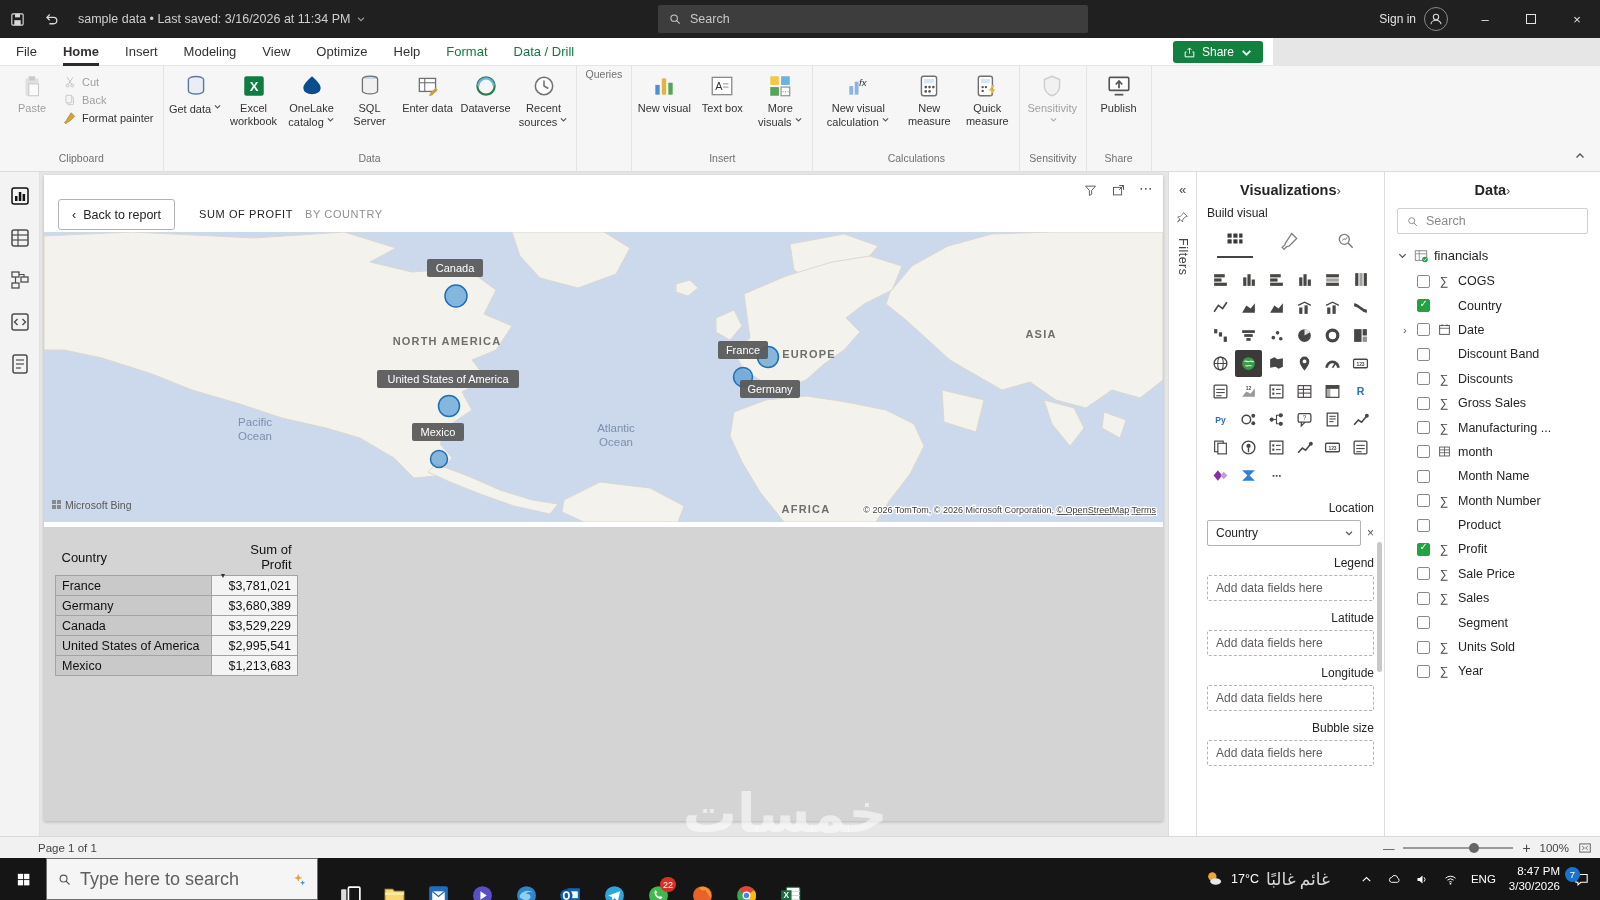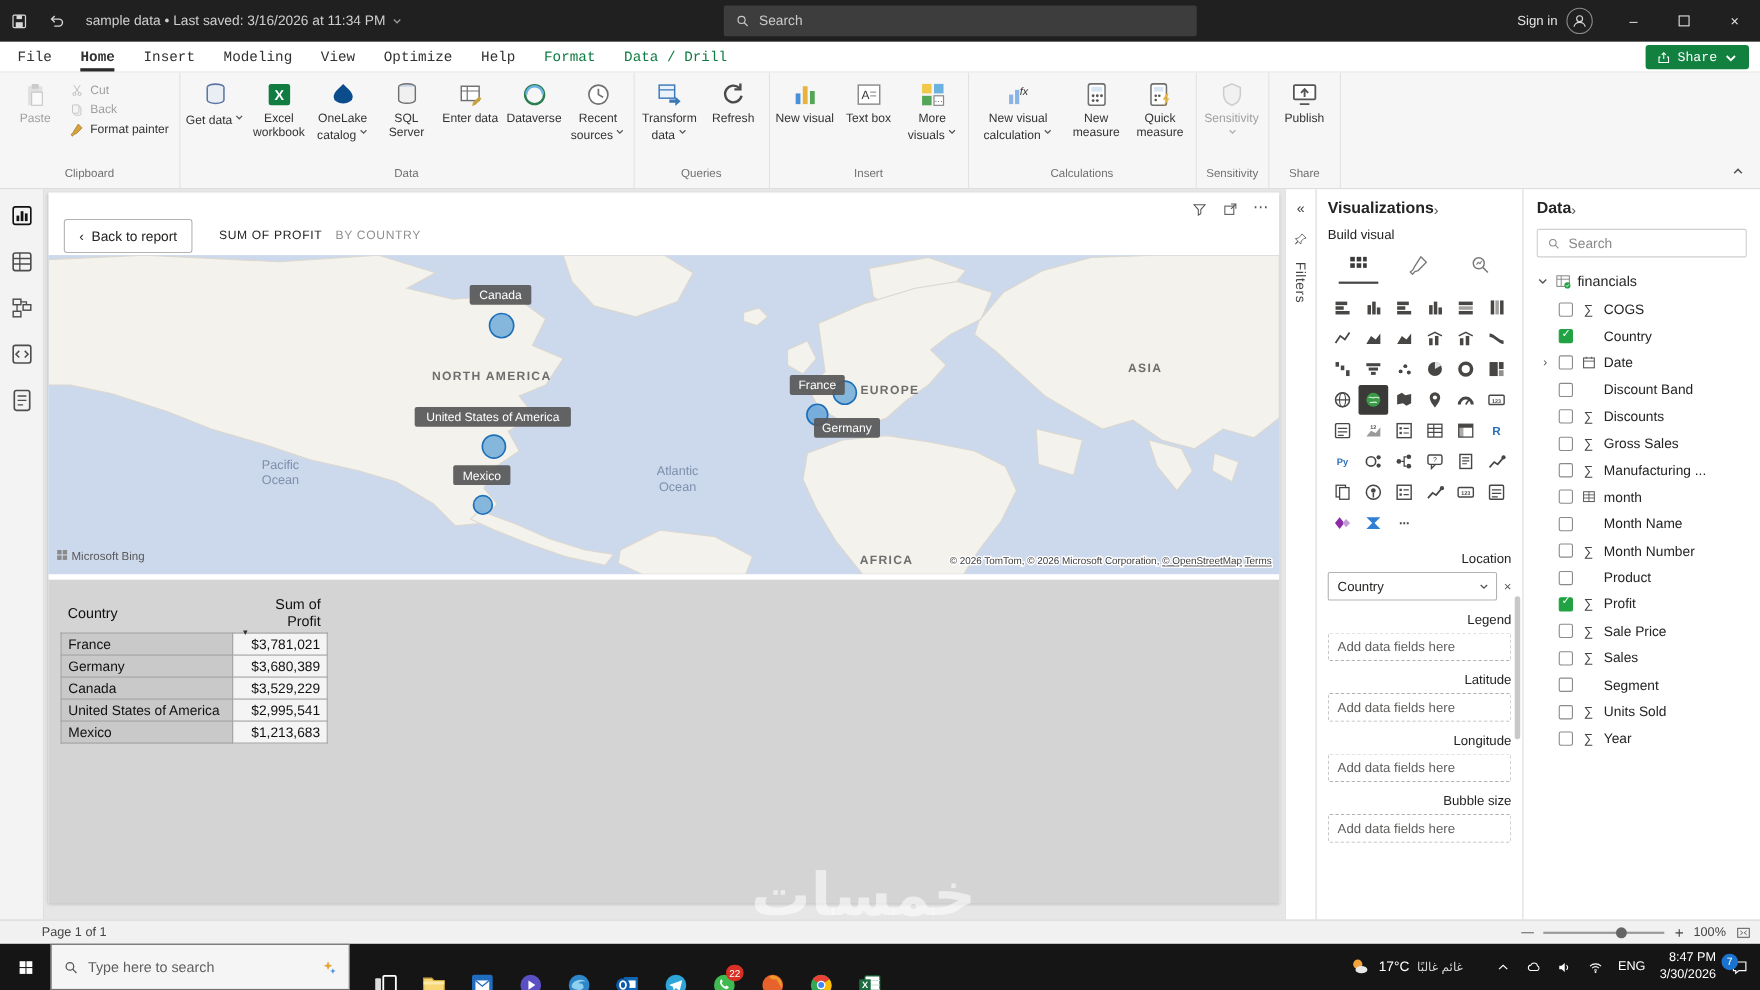--- a/index.html
+++ b/index.html
@@ -16,21 +16,21 @@
   #tb-search { position:absolute; left:658px; top:5px; width:430px; height:28px; background:#3d3d3d; border-radius:2px; display:flex; align-items:center; padding:0 10px; gap:8px; color:#c9c9c9; font-size:12.5px; }
   #tb-search svg { width:14px; height:14px; }
   #tb-right { position:absolute; right:0; top:0; height:38px; display:flex; align-items:center; }
   #sign-in { color:#e3e3e3; font-size:12px; margin-right:8px; }
   #avatar { width:24px; height:24px; border-radius:50%; border:1px solid #8a8a8a; display:flex; align-items:center; justify-content:center; margin-right:14px; }
   #avatar svg { width:16px; height:16px; }
   .win-btn { width:46px; height:38px; display:flex; align-items:center; justify-content:center; color:#e3e3e3; font-size:13px; }
   .win-btn .maxbox { width:10px; height:10px; border:1px solid #e3e3e3; display:block; }
 
   
-  #menubar { position:absolute; left:0; top:38px; width:1600px; height:28px; background:#ffffff; border-bottom:1px solid #e6e6e6; display:flex; align-items:flex-end; padding-left:16px; gap:26px;font-family:Liberation Mono, monospace; }
+  #menubar { position:absolute; left:0; top:38px; width:1273px; height:28px; background:#ffffff; border-bottom:1px solid #e6e6e6; display:flex; align-items:center; padding-left:16px; gap:26px; }
   .menu-tab { font-size:13px; color:#323130; position:relative; height:28px; display:flex; align-items:center; cursor:default; }
   .menu-tab.active { font-weight:bold; }
   .menu-tab.active::after { content:""; position:absolute; left:0; right:0; bottom:0; height:3px; background:#2b2b2b; }
   .menu-tab.ctx { color:#0e7a41; }
   #share-btn { position:absolute; right:10px; top:3px; height:22px; background:#12813f; color:#fff; font-size:12px; border-radius:3px; display:flex; align-items:center; gap:6px; padding:0 10px; }
   #share-btn svg { width:13px; height:13px; }
 
   
   #ribbon { position:absolute; left:0; top:66px; width:1600px; height:106px; background:#f6f6f6; border-bottom:1px solid #dcdcdc; display:flex; }
   .rb-group { display:flex; flex-direction:column; border-right:1px solid #e3e3e3; padding:0 3px; }
@@ -75,21 +75,21 @@
   #profit-table td.num { background:#f4f4f4; width:86px; text-align:right; }
   .sort-arrow { position:absolute; left:8px; bottom:-4px; font-size:7px; color:#333; }
 
   
   #filters-strip { position:absolute; left:1168px; top:172px; width:28px; height:664px; background:#ffffff; border-left:1px solid #ddd; display:flex; flex-direction:column; align-items:center; padding-top:10px; gap:14px; }
   #filters-strip .glyph { color:#444; font-size:13px; }
   #filters-label { writing-mode:vertical-rl; font-size:12.5px; color:#444; letter-spacing:.5px; }
 
   
   #viz-panel { position:absolute; left:1196px; top:172px; width:188px; height:664px; background:#fff; border-left:1px solid #ddd; padding:10px 10px 0; }
-  .panel-head { display:flex; justify-content:flex-start; align-items:center; }
+  .panel-head { display:flex; justify-content:center; align-items:center; }
   .panel-title { font-size:14.5px; font-weight:bold; color:#252423; }
   .panel-head .glyph { color:#555; font-size:13px; }
   #viz-subtitle { font-size:12px; color:#252423; margin-top:8px; }
   #viz-tabs { display:flex; justify-content:space-around; margin-top:8px; }
   .viz-tab { padding:3px 8px 5px; border-bottom:2px solid transparent; color:#7a7a7a; }
   .viz-tab.active { border-bottom-color:#444; color:#252423; }
   .viz-tab svg { width:20px; height:20px; }
   #viz-grid { display:grid; grid-template-columns:repeat(6,27px); gap:1px; margin-top:8px; }
   .viz-cell { width:27px; height:27px; display:flex; align-items:center; justify-content:center; border-radius:2px; }
   .viz-cell svg { width:17px; height:17px; }
@@ -123,34 +123,34 @@
   #page-label { margin-left:10px; }
   #zoom-cluster { position:absolute; right:8px; display:flex; align-items:center; gap:9px; }
   #zoom-track { width:110px; height:2px; background:#9a9a9a; position:relative; }
   #zoom-thumb { position:absolute; left:60%; top:-4px; width:10px; height:10px; border-radius:50%; background:#666; }
   #zoom-fit svg { width:14px; height:14px; }
 
   
   #taskbar { position:absolute; left:0; top:858px; width:1600px; height:42px; background:#151515; display:flex; align-items:center; }
   #start-btn { width:46px; height:42px; display:flex; align-items:center; justify-content:center; }
   #start-btn svg { width:17px; height:17px; }
-  #tb-search-box { width:272px; height:42px; background:#f5f5f5; border:1px solid #707070; display:flex; align-items:center; gap:8px; padding:0 10px; font-size:13px; color:#5f5f5f; }
+  #tb-search-box { width:272px; height:42px; background:#f5f5f5; border:1px solid #707070; display:flex; align-items:center; gap:8px; padding:0 10px; font-size:18px; color:#5f5f5f; }
   #tb-search-box .mag { color:#555; }
   #tb-search-box svg { width:15px; height:15px; }
   #tb-sparkle { margin-left:auto; }
   #taskbar-apps { display:flex; margin-left:10px;margin-top:32px; }
   .tb-app { width:44px; height:42px; display:flex; align-items:center; justify-content:center; position:relative; }
   .tb-app svg { width:25px; height:25px; }
   .tb-app.running::after { content:""; position:absolute; left:9px; right:9px; bottom:0; height:2.5px; background:#76b9ed; }
   .app-badge { position:absolute; top:3px; right:4px; min-width:15px; height:15px; border-radius:8px; background:#d93025; color:#fff; font-size:9px; display:flex; align-items:center; justify-content:center; padding:0 3px; }
   #tray { position:absolute; right:0; top:0; height:42px; display:flex; align-items:center; gap:13px; padding-right:10px; color:#fff; }
   #weather { display:flex; align-items:center; gap:7px; margin-right:16px; }
   #weather svg { width:20px; height:20px; }
   #weather .temp { font-size:12.5px; }
-  #weather .desc { font-size:11px; color:#d6d6d6; }
+  #weather .desc { font-size:17px; color:#d6d6d6;font-family:Liberation Serif, serif; }
   .tray-icon svg { width:15px; height:15px; }
   #lang { font-size:11.5px; }
   #clock { text-align:right; font-size:11.5px; line-height:1.3; }
   #notif { position:relative; }
   #notif svg { width:17px; height:17px; }
   #notif-badge { position:absolute; left:-8px; top:-4px; min-width:15px; height:15px; border-radius:8px; background:#1a73cf; color:#fff; font-size:9.5px; display:flex; align-items:center; justify-content:center; padding:0 3px; }
 
   
   #watermark { position:absolute; left:655px; top:782px; width:260px; text-align:center; font-size:54px; font-weight:bold; color:rgba(255,255,255,.55); z-index:40; pointer-events:none; }
 
@@ -328,39 +328,20 @@
               <path d="M12 7 v5 l4 2.3" stroke="#707070" stroke-width="1.4" fill="none"></path>
             </svg>
             <div class="bl">Recent sources<span class="caret"><svg viewBox="0 0 12 12">
                   <path d="M2.5 4.5 L6 8 L9.5 4.5" fill="none" stroke="#555" stroke-width="1.5"></path>
                 </svg></span></div>
           </div>
         </div>
         <div class="rb-label">Data</div>
       </div>
       <div class="rb-group">
-        <div class="rb-buttons">
-          <div class="big-btn">
-            <svg viewBox="0 0 24 24">
-              <rect x="3" y="4" width="13" height="11" fill="#eaf2fb" stroke="#3b78b5" stroke-width="1.2"></rect>
-              <line x1="3" y1="8" x2="16" y2="8" stroke="#3b78b5"></line>
-              <path d="M16.5 13.5 l4.5 4 -4.5 4 v-2.6 h-5 v-2.8 h5 Z" fill="#3b78b5"></path>
-            </svg>
-            <div class="bl">Transform data<span class="caret"><svg viewBox="0 0 12 12">
-                  <path d="M2.5 4.5 L6 8 L9.5 4.5" fill="none" stroke="#555" stroke-width="1.5"></path>
-                </svg></span></div>
-          </div>
-          <div class="big-btn">
-            <svg viewBox="0 0 24 24">
-              <path d="M18.6 13 a7 7 0 1 1 -1.8 -6.4" fill="none" stroke="#4a4a4a" stroke-width="2"></path>
-              <path d="M17.6 2.6 v5 h-5" fill="none" stroke="#4a4a4a" stroke-width="2"></path>
-            </svg>
-            <div class="bl">Refresh</div>
-          </div>
-        </div>
         <div class="rb-label">Queries</div>
       </div>
       <div class="rb-group">
         <div class="rb-buttons">
           <div class="big-btn">
             <svg viewBox="0 0 24 24">
               <rect x="4" y="11" width="4" height="9" fill="#4a90d9"></rect>
               <rect x="10" y="5" width="4" height="15" fill="#e8b33d"></rect>
               <rect x="16" y="9" width="4" height="11" fill="#53a557"></rect>
             </svg>

